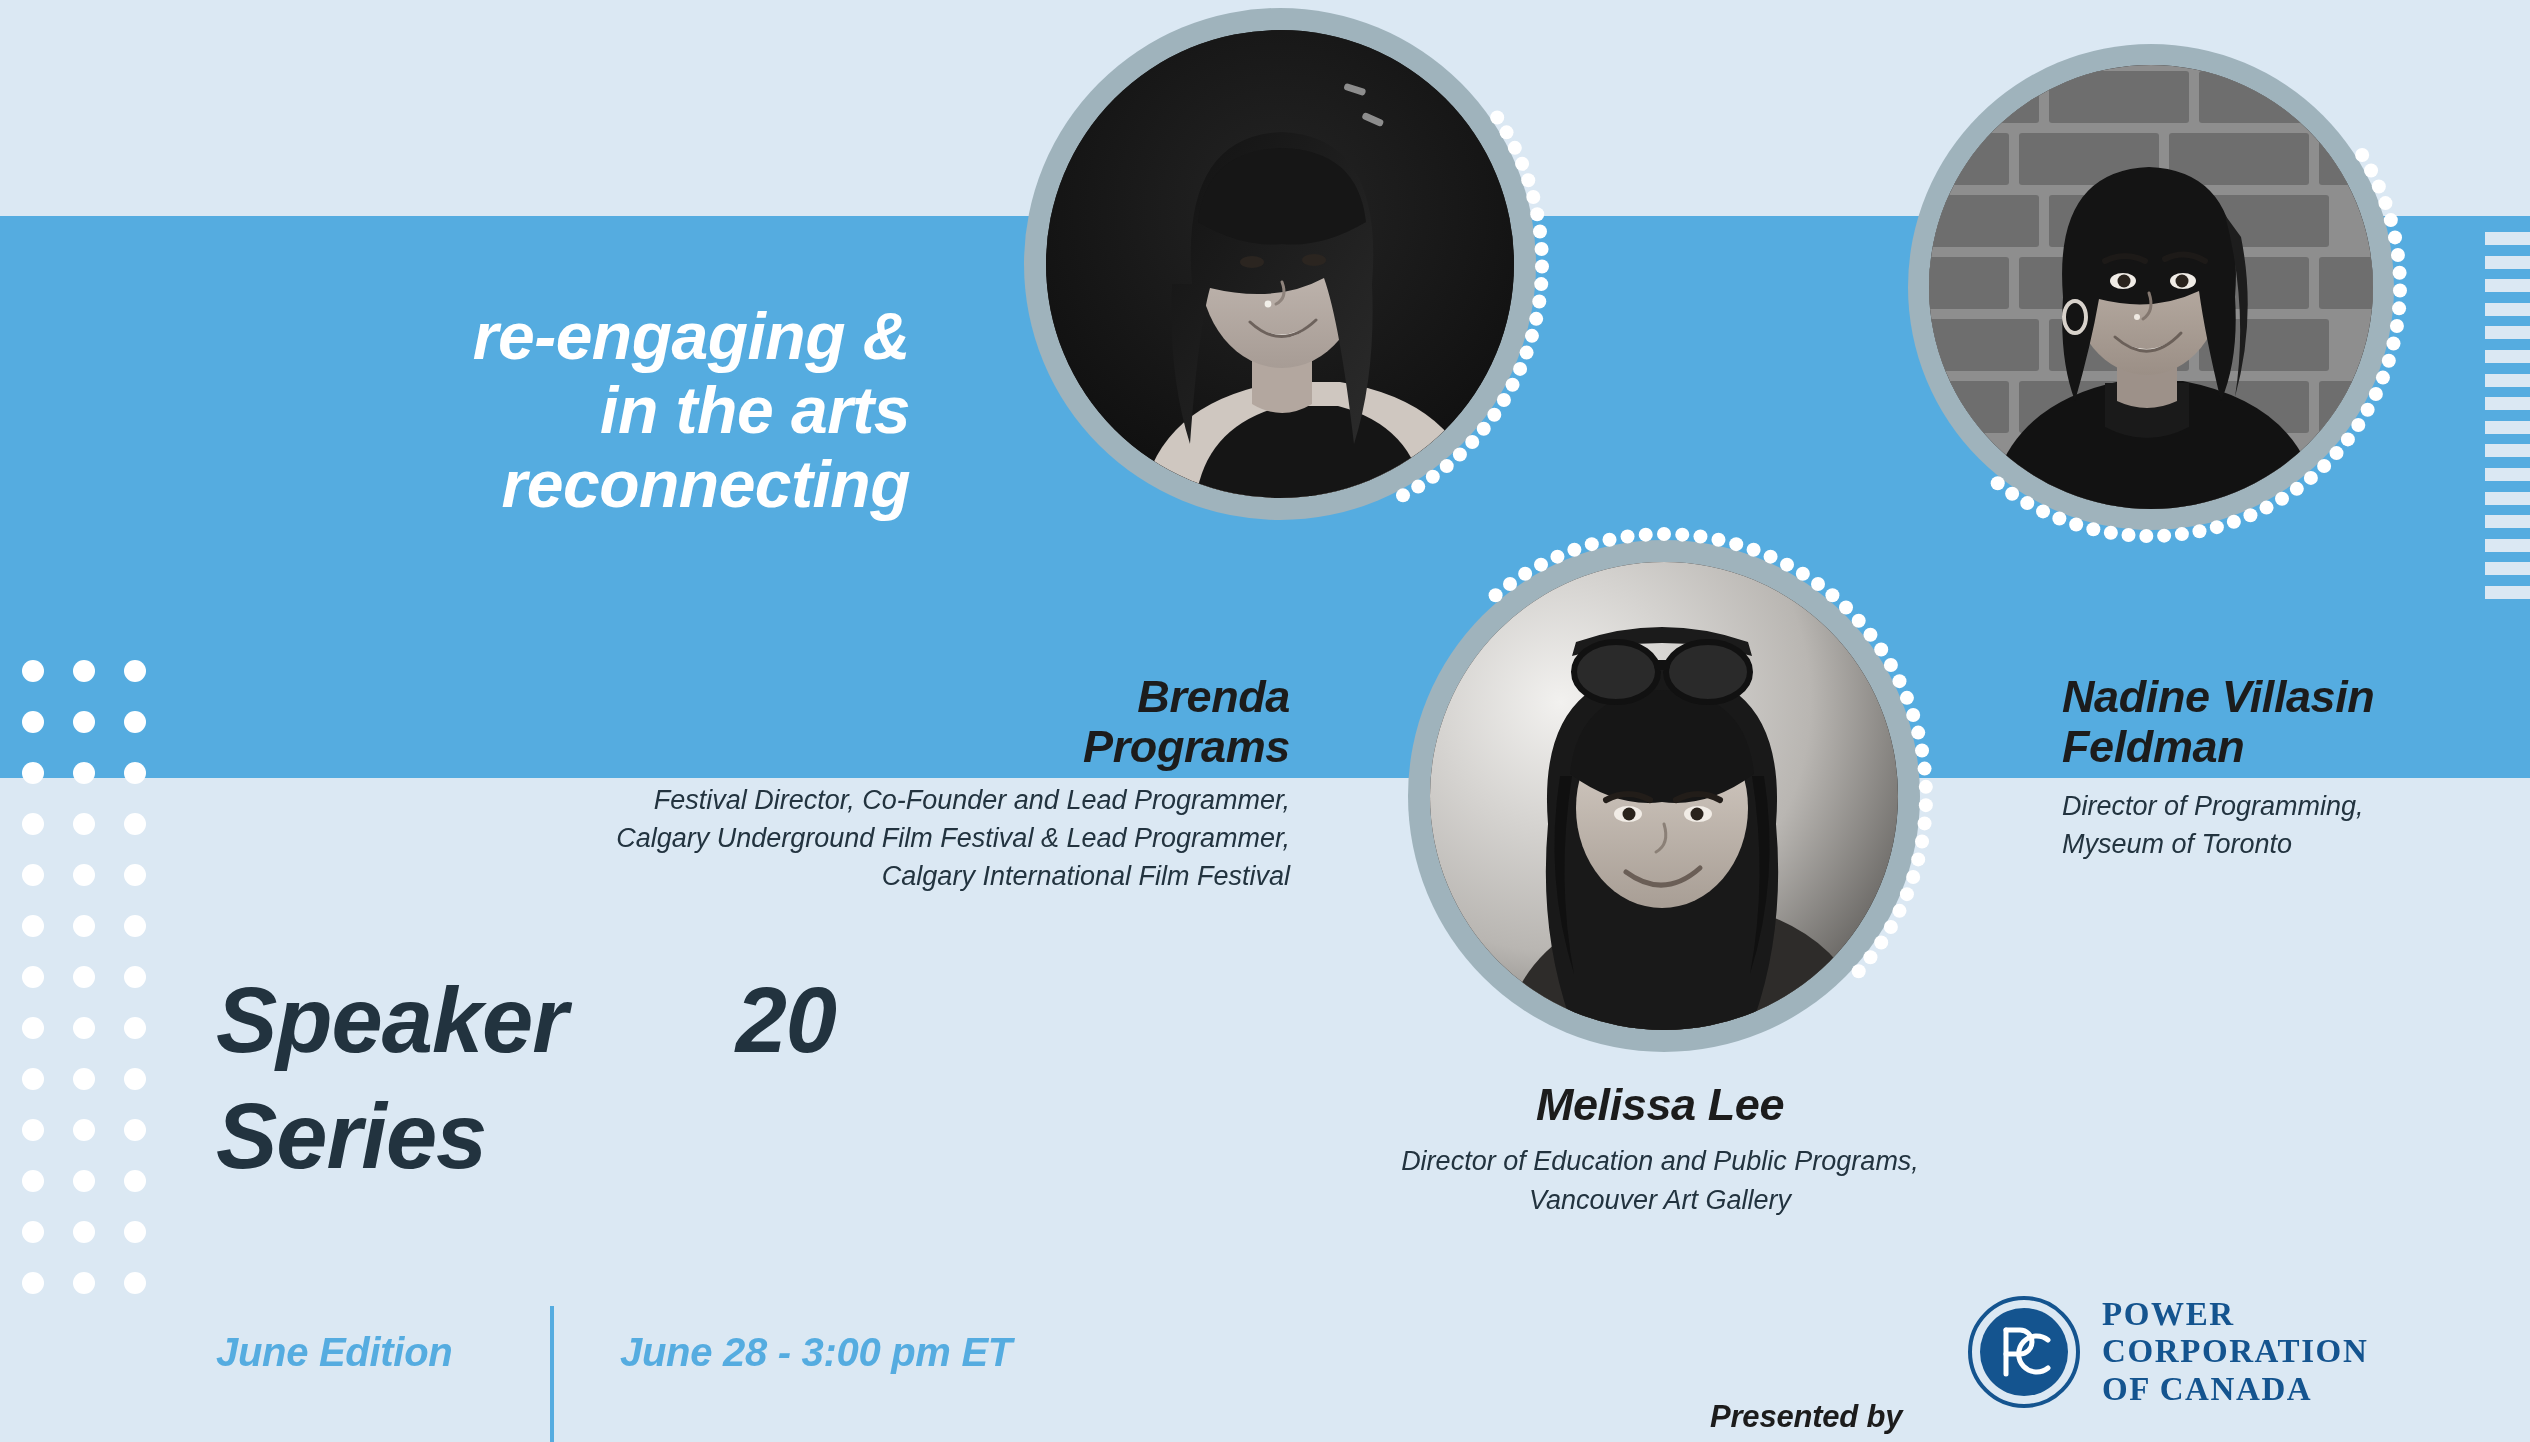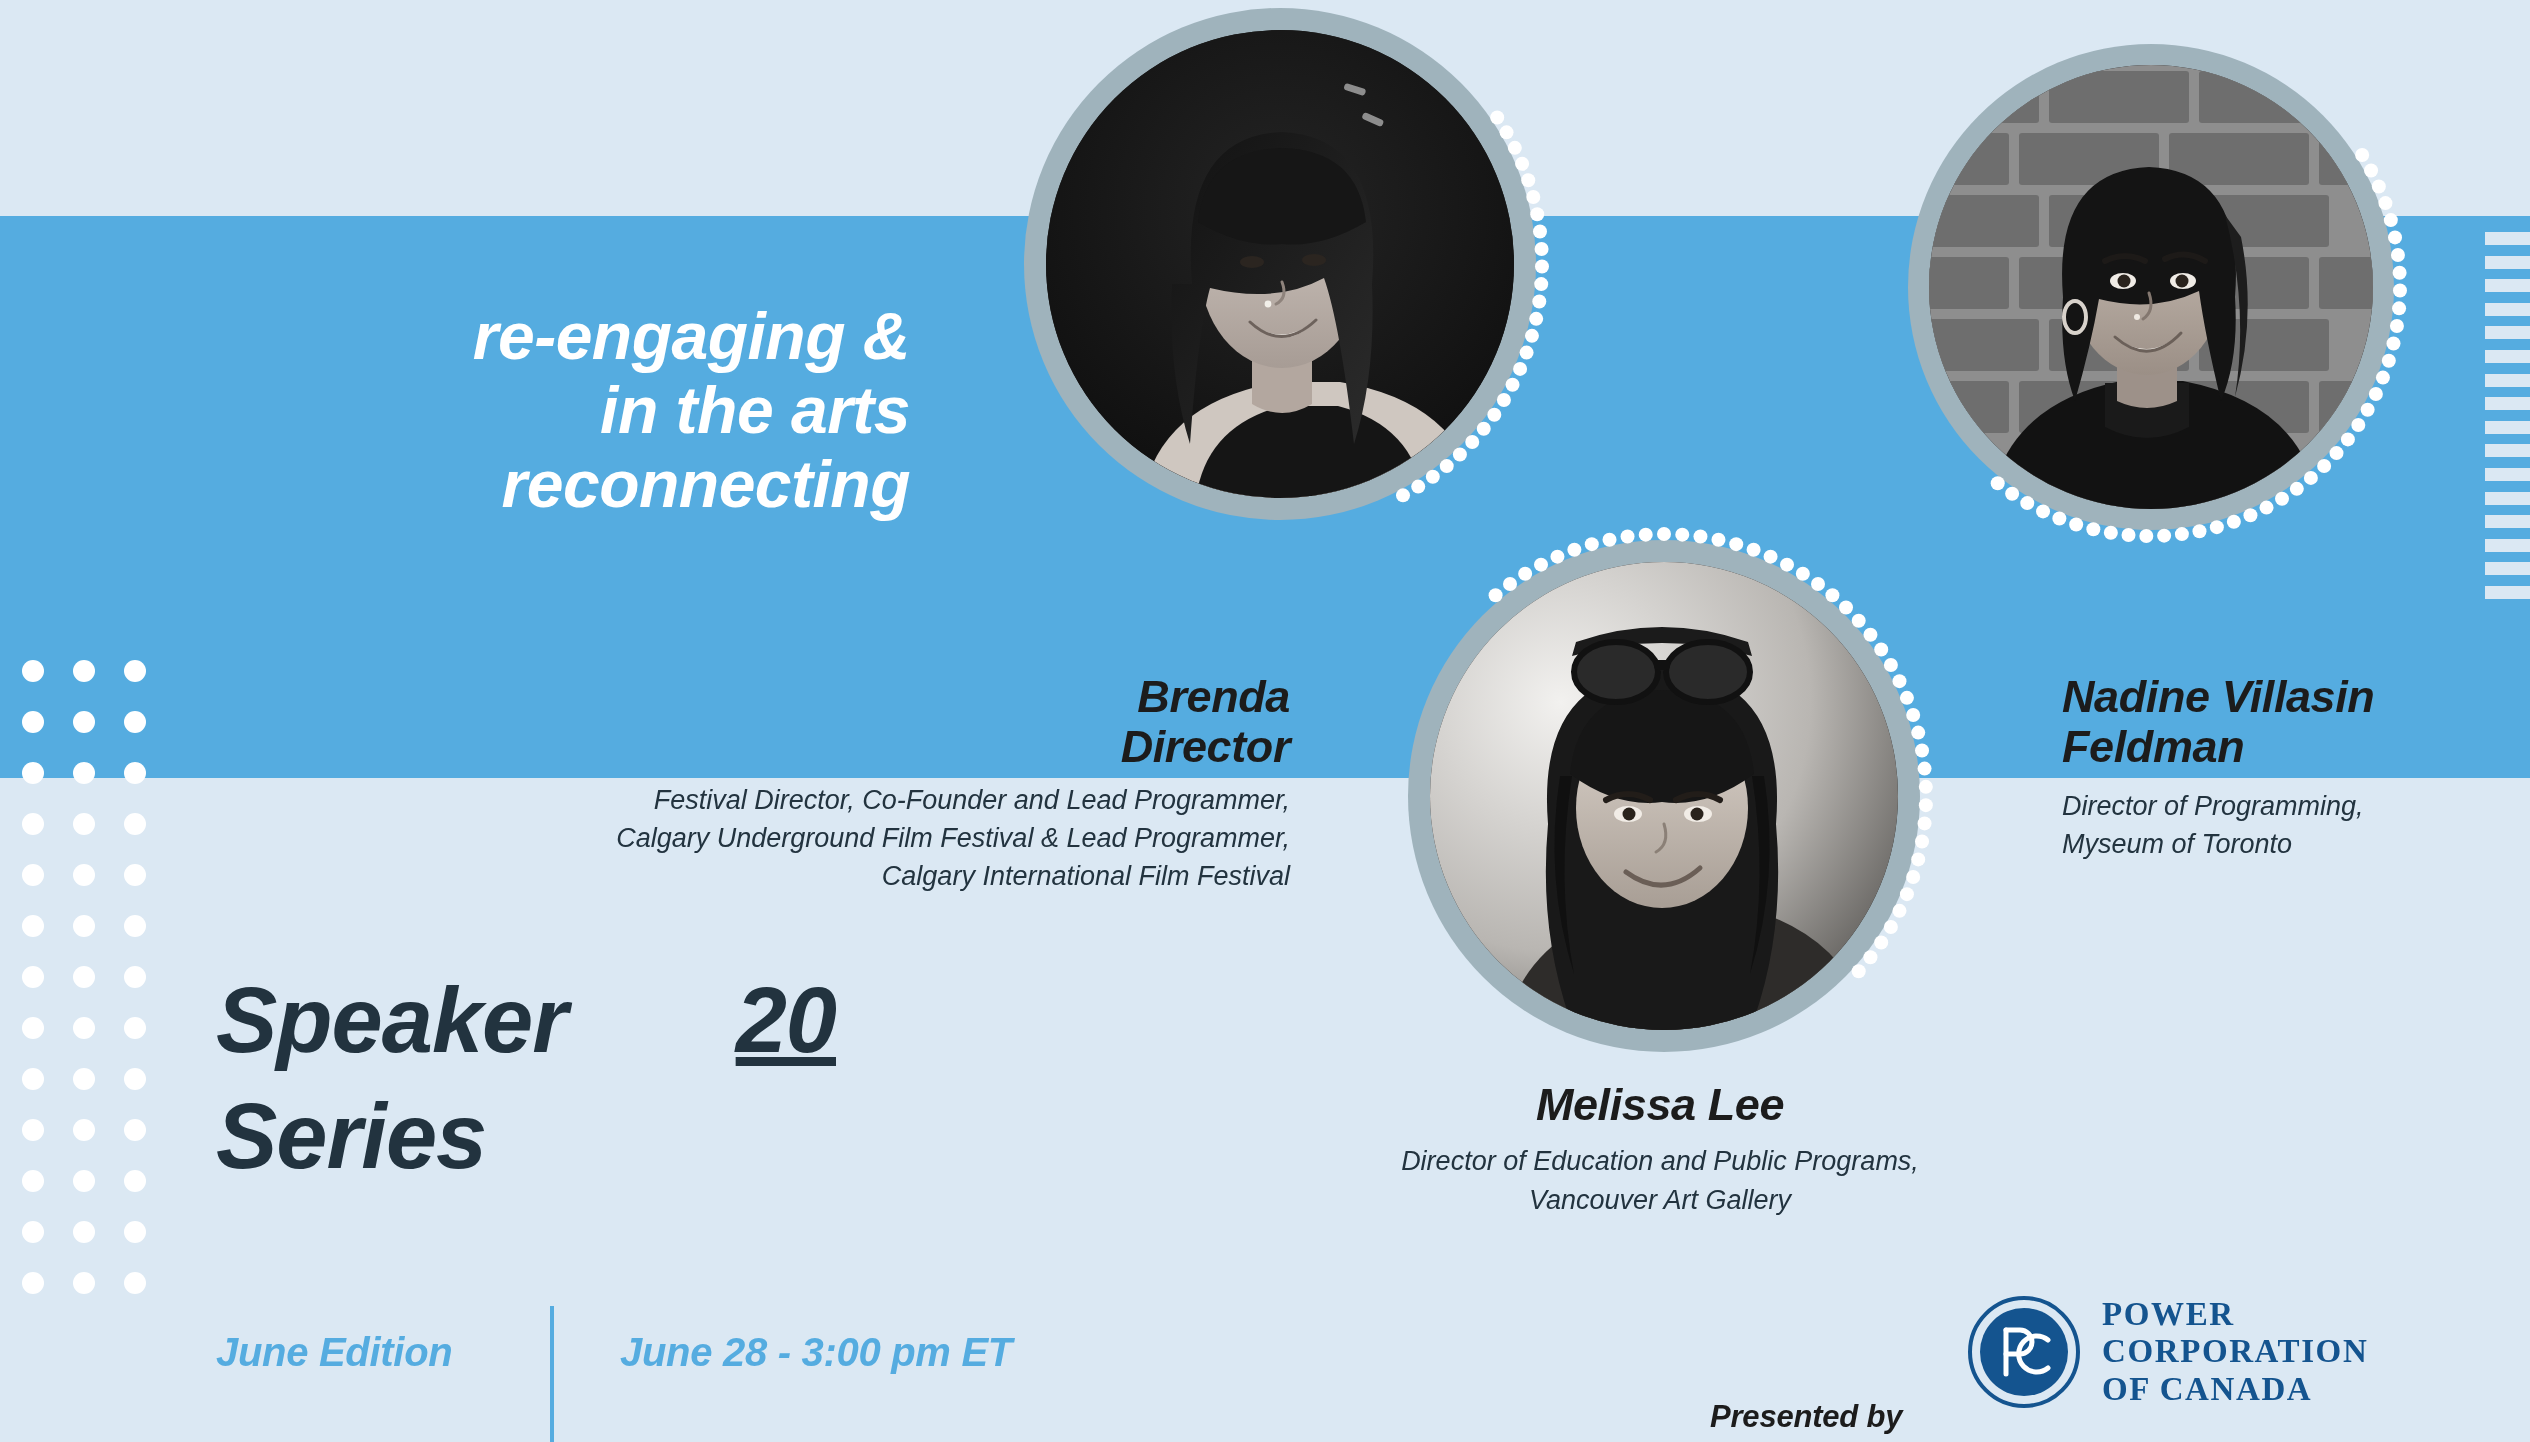--- a/index.html
+++ b/index.html
@@ -66,21 +66,21 @@
   #blk-nadine .sp-role{margin-top:14px;}
 
   #blk-melissa{position:absolute;left:1380px;top:1080px;width:560px;text-align:center;}
   #blk-melissa .sp-role{margin-top:12px;}
 
   
   .series{position:absolute;left:216px;top:930px;width:700px;color:#22333f;margin-top:44px;}
   .series .row{display:flex;align-items:baseline;font-weight:bold;font-style:italic;
     font-size:92px;line-height:1.02;letter-spacing:-1px;}
   .series .row .w{width:420px;}
-  .series .row .n{width:200px;text-align:right;text-decoration:underline;}
+  .series .row .n{width:200px;text-align:right;}
   .series .row.second{margin-top:22px;}
 
   
   .footer-div{position:absolute;left:550px;top:1306px;width:4px;height:136px;background:#55ace0;}
   .edition{
     position:absolute;left:216px;top:1330px;
     color:#55ace0;font-weight:bold;font-style:italic;font-size:40px;letter-spacing:-0.3px;
     white-space:nowrap;
   }
   .datetime{
@@ -452,21 +452,21 @@
 
   <div class="headline">
     <div>re-engaging &amp;</div>
     <div>in the arts</div>
     <div>reconnecting</div>
   </div>
 
   <div id="blk-brenda">
     <div class="sp-name">
       <div>Brenda</div>
-      <div>Director</div>
+      <div>Programs</div>
     </div>
     <div class="sp-role">
       <div>Festival Director, Co-Founder and Lead Programmer,</div>
       <div>Calgary Underground Film Festival &amp; Lead Programmer,</div>
       <div>Calgary International Film Festival</div>
     </div>
   </div>
 
   <div id="blk-nadine">
     <div class="sp-name">

